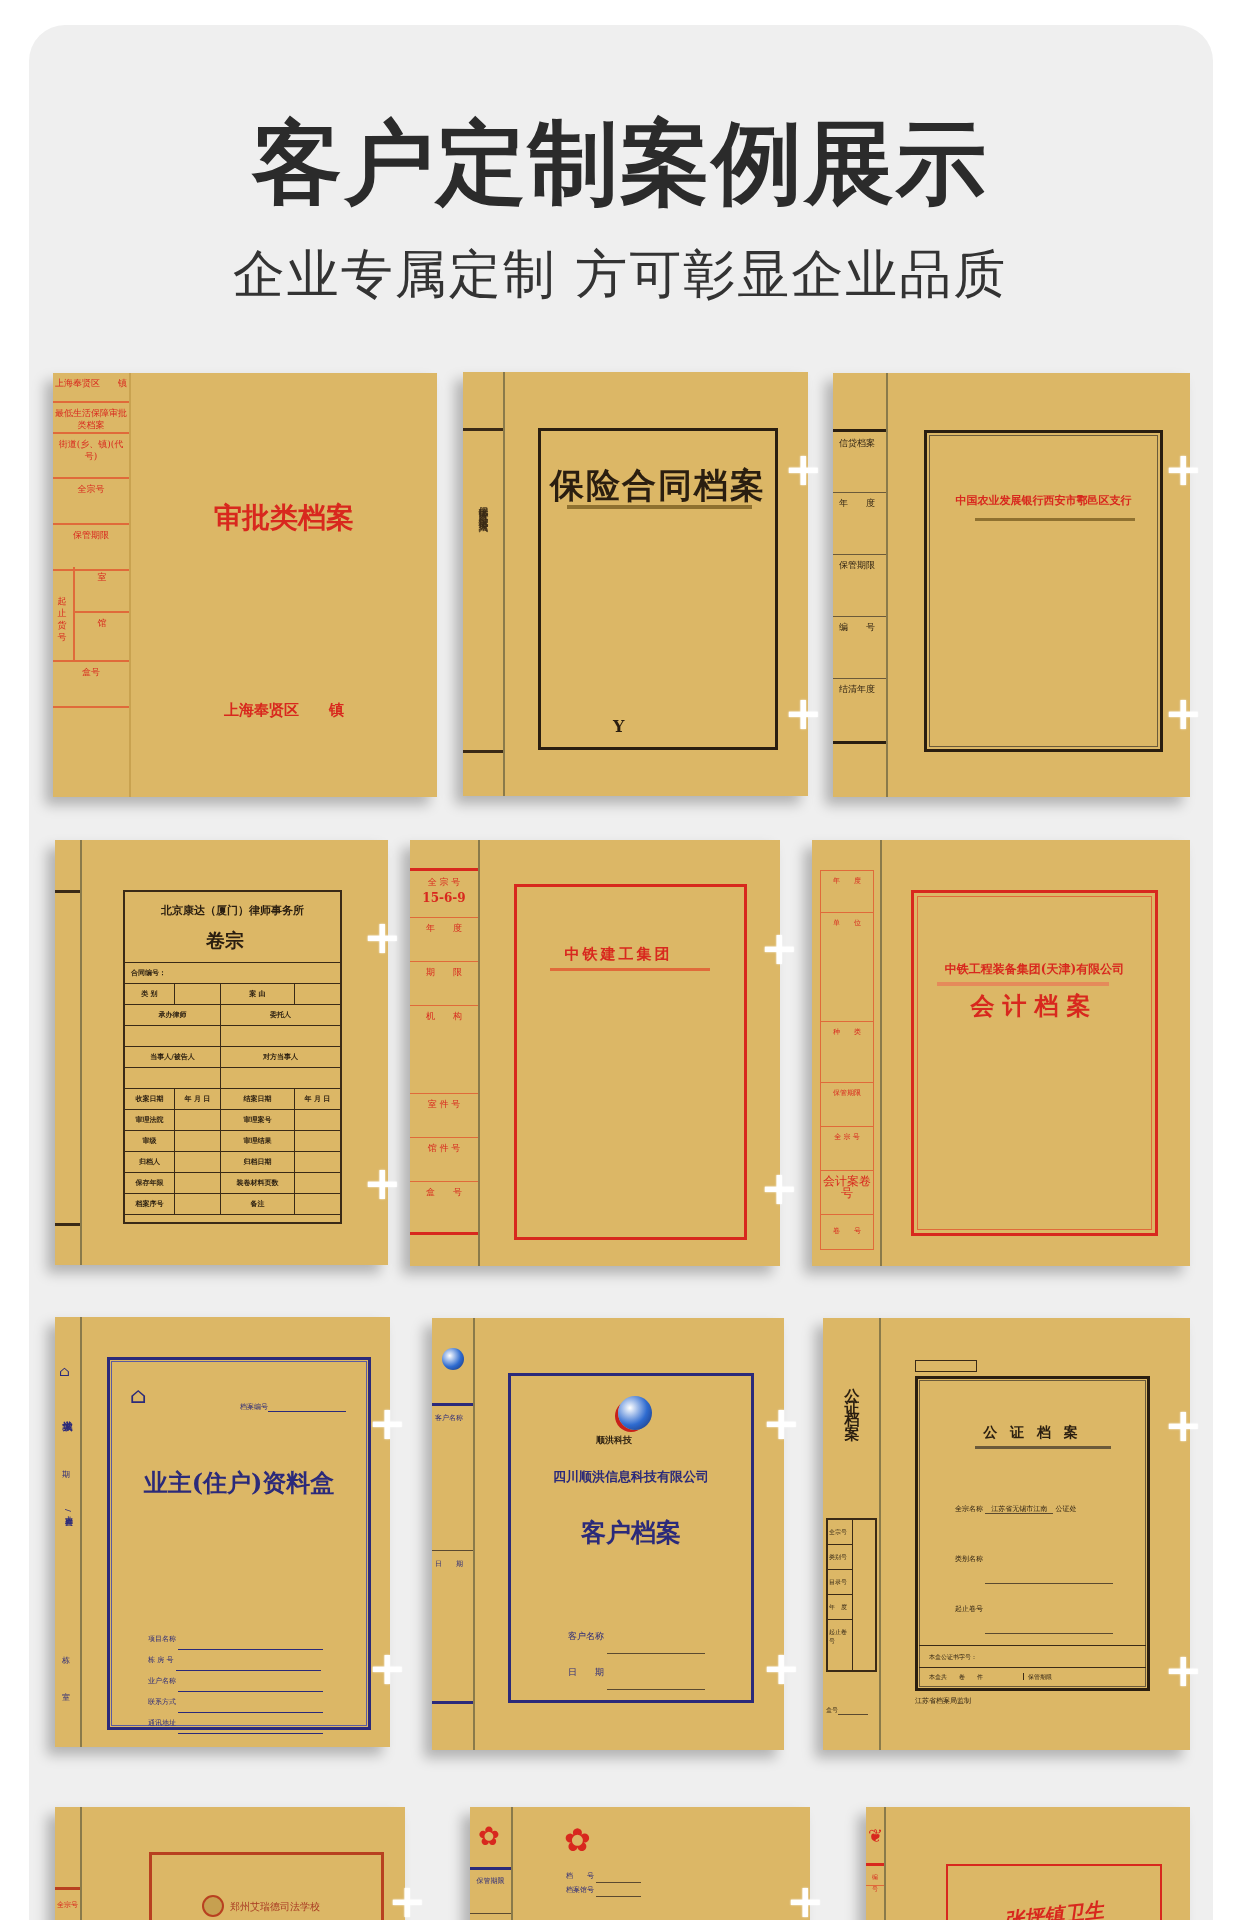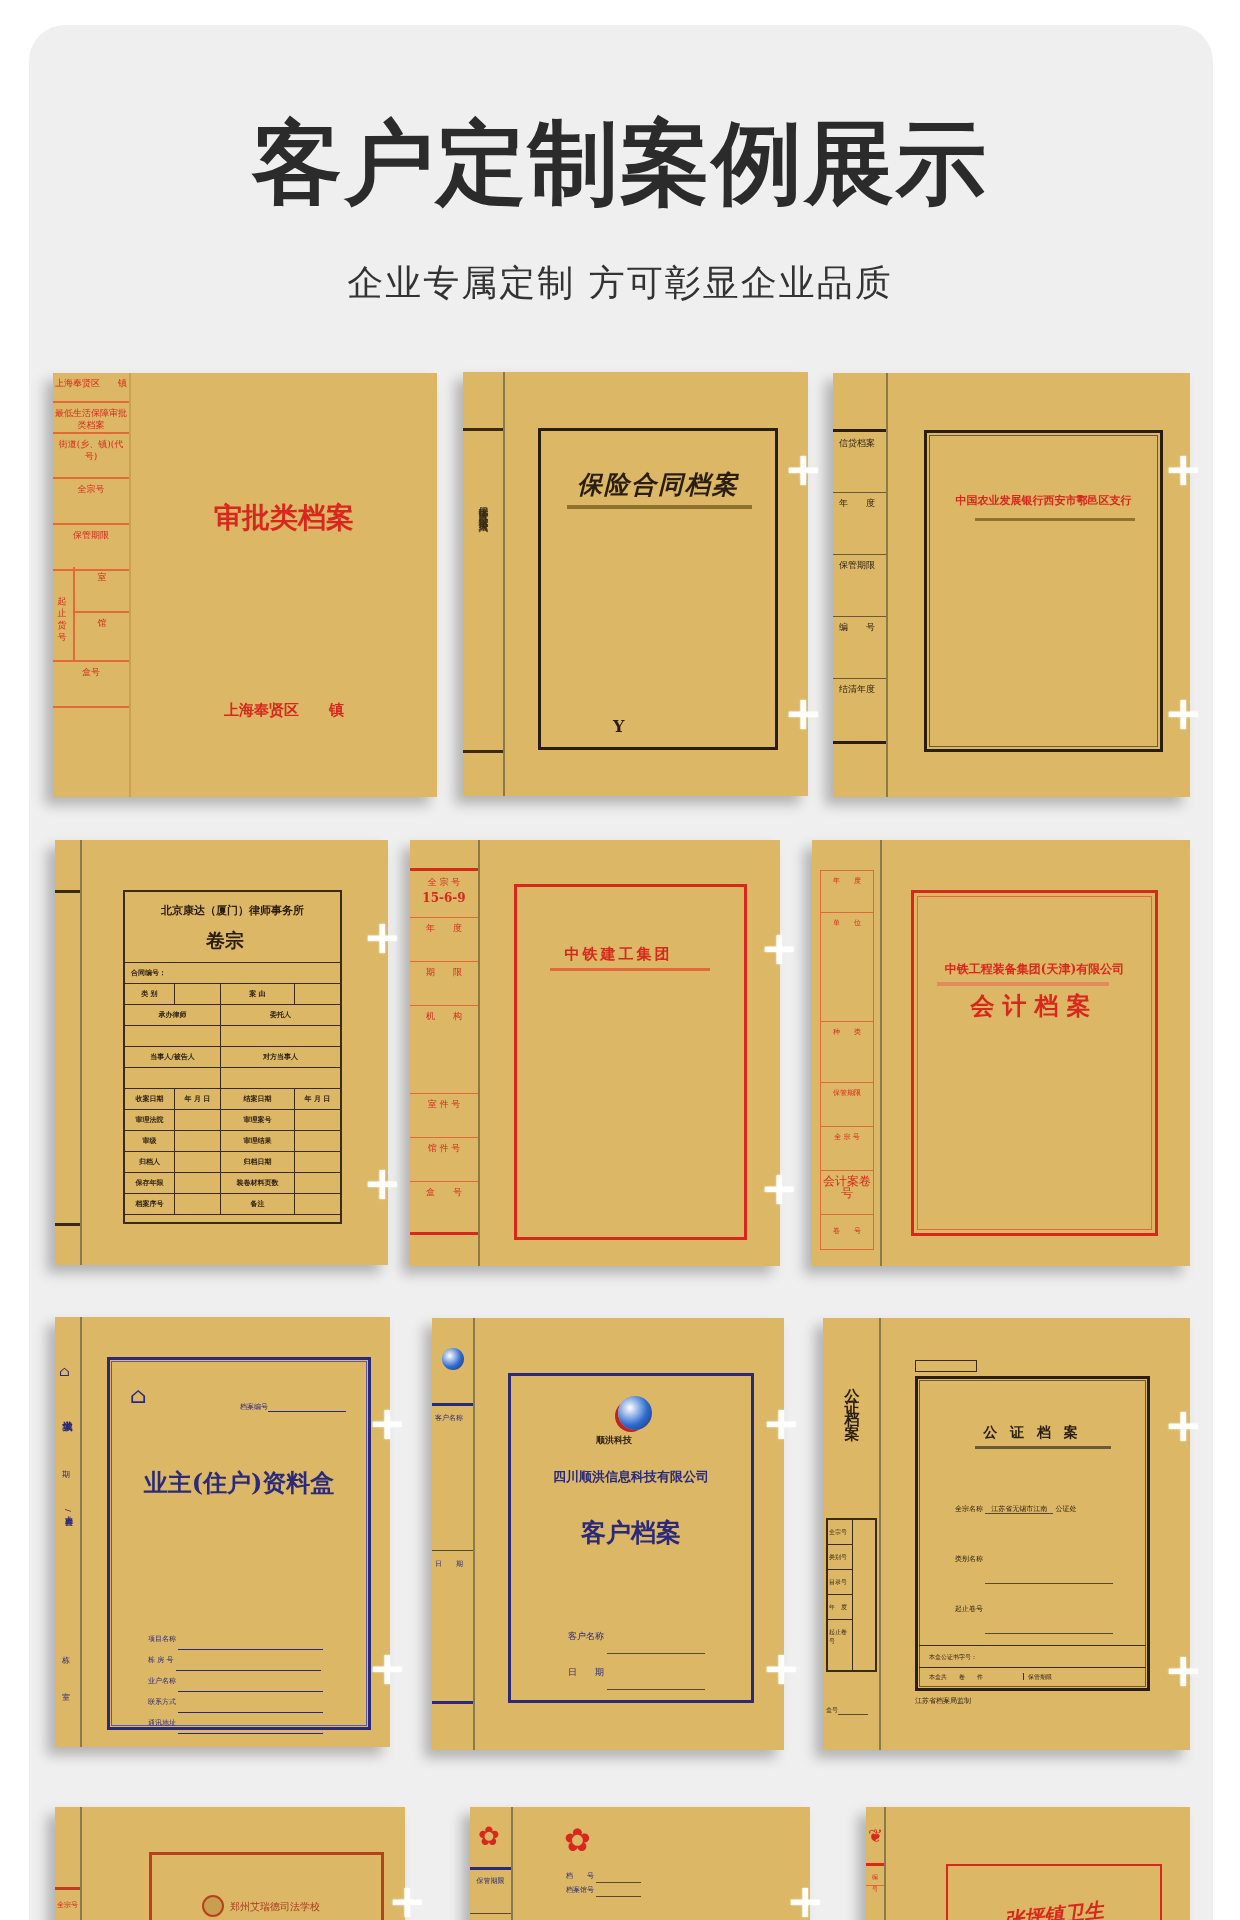--- a/index.html
+++ b/index.html
@@ -5,23 +5,23 @@
   * { box-sizing: border-box; margin: 0; padding: 0; }
   html, body { width: 1240px; height: 1920px; overflow: hidden; background: #ffffff; }
   body { font-family: "DejaVu Serif", "Liberation Serif", serif; position: relative; }
 
   .panel { position: absolute; left: 29px; top: 25px; width: 1184px; height: 1920px;
            background: #efefef; border-radius: 36px 36px 0 0; }
 
   .page-title { position: absolute; left: 0; width: 1240px; top: 108px; text-align: center;
                 font-family: "DejaVu Sans", "Liberation Sans", sans-serif; font-weight: bold;
                 font-size: 90px; color: #2b2b2b; letter-spacing: 2px; line-height: 110px; }
-  .page-subtitle { position: absolute; left: 0; width: 1240px; top: 248px; text-align: center;
+  .page-subtitle { position: absolute; left: 0; width: 1240px; top: 239px; text-align: center;
                    font-family: "DejaVu Sans", "Liberation Sans", sans-serif;
-                   font-size: 36px; color: #333; letter-spacing: 2px; line-height: 70px; }
+                   font-size: 52px; color: #333; letter-spacing: 2px; line-height: 70px; }
 
   .box { position: absolute; background: #dcb766; box-shadow: -8px 8px 12px rgba(0,0,0,0.25); overflow: hidden; }
   .spine { position: absolute; left: 0; top: 0; bottom: 0; border-right: 2px solid #8a7a4a; }
   .cell { position: absolute; left: 0; right: 0; font-size: 9px; text-align: center; padding-top: 4px; line-height: 12px; }
   .hline { position: absolute; left: 0; right: 0; }
   .frame { position: absolute; }
   .ttl { position: absolute; left: 0; right: 0; text-align: center; font-weight: bold; }
   .tab { position: absolute; color: #fff; font-size: 46px; font-weight: bold; font-family: "DejaVu Sans", sans-serif;
          line-height: 46px; text-shadow: 0 0 2px #fff; }
 
@@ -60,21 +60,21 @@
   <div class="ttl red" style="left:78px;top:328px;font-size:15px;">上海奉贤区　　镇</div>
 </div>
 
 <div class="box" style="left:463px;top:372px;width:345px;height:424px;">
   <div class="spine" style="width:42px;">
     <div class="hline" style="top:56px;border-top:3px solid #3a2a16;"></div>
     <div class="hline" style="top:378px;border-top:3px solid #3a2a16;"></div>
     <div style="position:absolute;left:11px;top:126px;width:16px;height:186px;writing-mode:vertical-rl;font-size:10px;color:#3a2a16;letter-spacing:1px;">把保障带入家庭 把健康带给人人</div>
   </div>
   <div class="frame" style="left:75px;top:56px;width:240px;height:322px;border:3px solid #2a1e10;"></div>
-  <div class="ttl dark" style="left:75px;right:30px;top:96px;font-size:25px;line-height:34px;letter-spacing:2px;font-style:italic;">保险合同档案</div>
+  <div class="ttl dark" style="left:75px;right:30px;top:96px;font-size:34px;line-height:34px;letter-spacing:2px;">保险合同档案</div>
   <div style="position:absolute;left:104px;top:133px;width:185px;height:4px;background:#8f7130;"></div>
   <div class="dark" style="position:absolute;left:150px;top:345px;font-size:16px;font-weight:bold;">Y</div>
 </div>
 
 <div class="box" style="left:833px;top:373px;width:357px;height:424px;">
   <div class="spine" style="width:55px;">
     <div class="hline" style="top:56px;border-top:3px solid #2a1e10;"></div>
     <div class="cell dark" style="top:60px;height:60px;border-bottom:1px solid #6b5a3a;text-align:left;padding-left:6px;">信贷档案</div>
     <div class="cell dark" style="top:120px;height:62px;border-bottom:1px solid #6b5a3a;text-align:left;padding-left:6px;">年　　度</div>
     <div class="cell dark" style="top:182px;height:62px;border-bottom:1px solid #6b5a3a;text-align:left;padding-left:6px;">保管期限</div>

